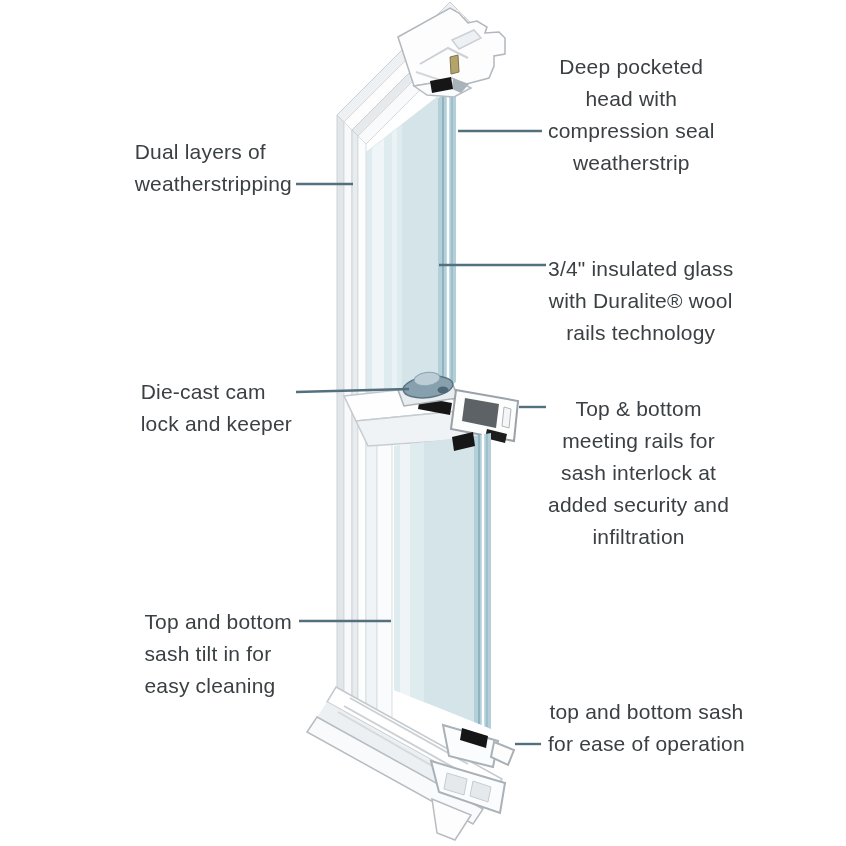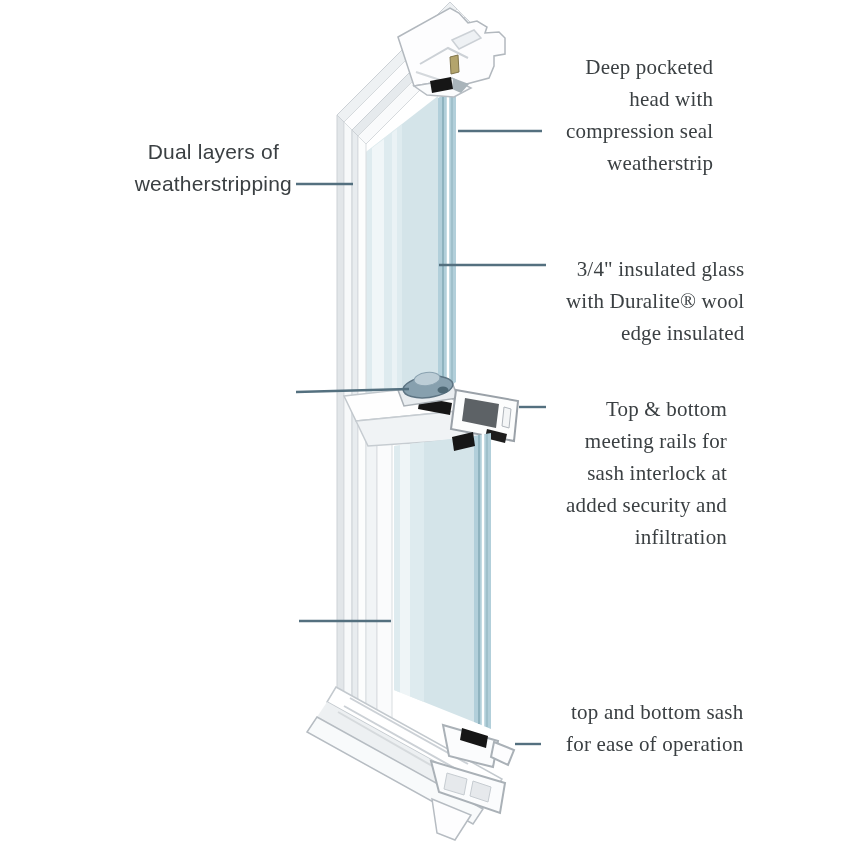--- a/index.html
+++ b/index.html
@@ -1,21 +1,21 @@
 <!DOCTYPE html>
 <html><head>
 <meta charset="utf-8">
 <style>
   html,body{margin:0;padding:0;background:#ffffff;}
   #canvas{position:relative;width:846px;height:846px;background:#ffffff;overflow:hidden;
           font-family:"Liberation Sans","DejaVu Sans",sans-serif;}
   #art{position:absolute;left:0;top:0;width:846px;height:846px;}
   .label{position:absolute;font-size:21px;line-height:32px;color:#3b4043;letter-spacing:.2px;white-space:nowrap;}
-  .label-left{right:554px;text-align:center;}
-  .label-right{left:566px;text-align:right;font-family:Liberation Serif, serif;}
+  .label-left{right:554px;text-align:left;}
+  .label-right{left:548px;text-align:center;}
 </style>
 </head>
 <body>
 
 <div id="canvas">
 
   <svg id="art" viewBox="0 0 846 846" xmlns="http://www.w3.org/2000/svg">
 
     <g>
       <polygon points="366,152 438,96 438,394 366,424" fill="#d4e4e9"></polygon>
@@ -123,31 +123,40 @@
   <div class="label label-right" style="top:51px">
     <div>Deep pocketed</div>
     <div>head with</div>
     <div>compression seal</div>
     <div>weatherstrip</div>
   </div>
 
   <div class="label label-right" style="top:253px">
     <div>3/4" insulated glass</div>
     <div>with Duralite® wool</div>
-    <div>edge insulated</div>
+    <div>rails technology</div>
   </div>
 
+  <div class="label label-left" style="top:376px">
+    <div>Die-cast cam</div>
+    <div>lock and keeper</div>
+  </div>
 
   <div class="label label-right" style="top:393px">
     <div>Top &amp; bottom</div>
     <div>meeting rails for</div>
     <div>sash interlock at</div>
     <div>added security and</div>
     <div>infiltration</div>
   </div>
 
+  <div class="label label-left" style="top:606px">
+    <div>Top and bottom</div>
+    <div>sash tilt in for</div>
+    <div>easy cleaning</div>
+  </div>
 
   <div class="label label-right" style="top:696px">
     <div>top and bottom sash</div>
     <div>for ease of operation</div>
   </div>
 
 </div>
 
 </body></html>

